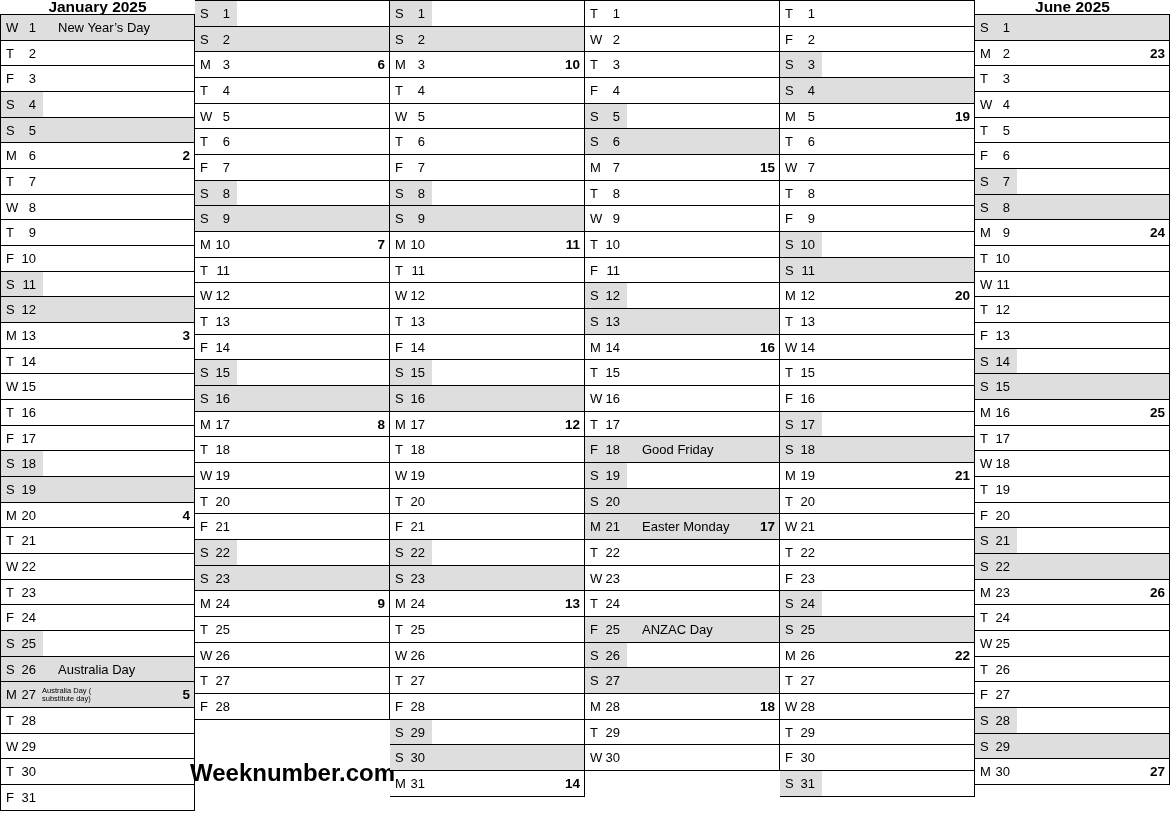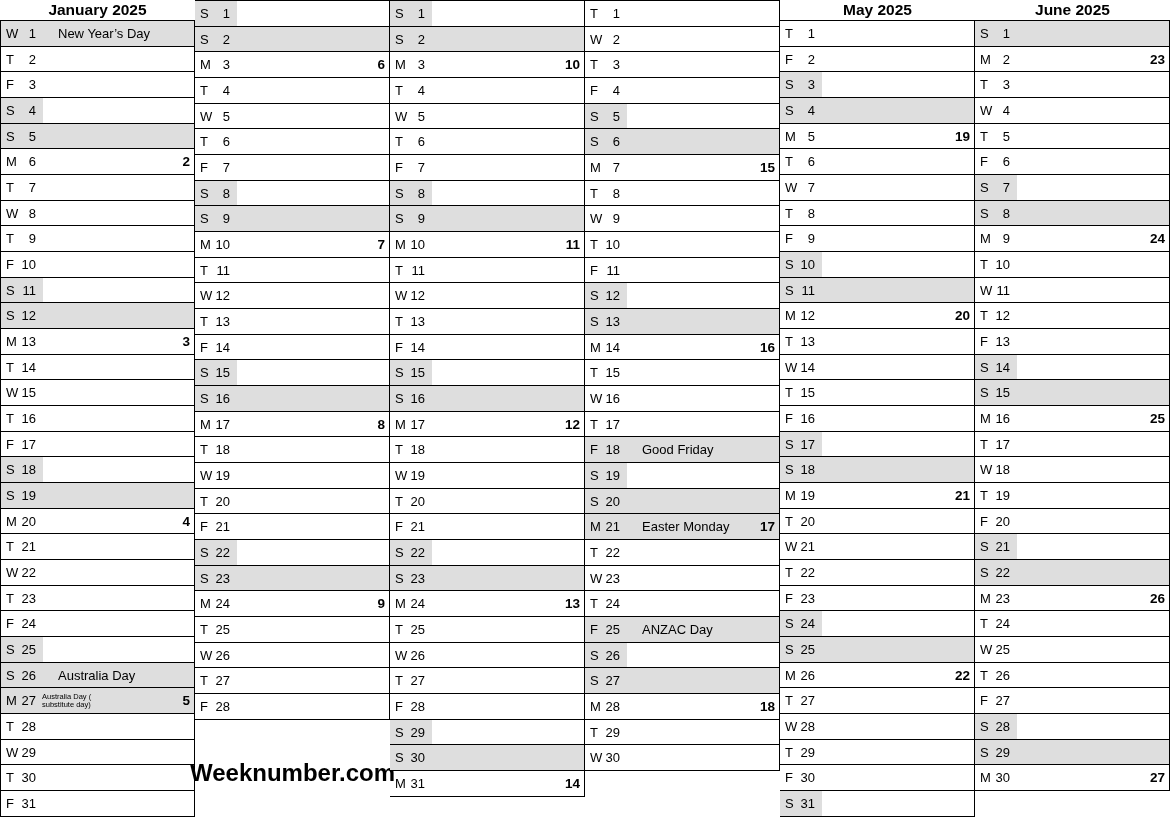--- a/index.html
+++ b/index.html
@@ -14,21 +14,21 @@
     display: flex;
     width: 1170px; height: 827px;
   }
   .month {
     width: 195px;
     box-sizing: border-box;
     display: flex;
     flex-direction: column;
   }
   .month-title {
-    height: 20px;
+    height: 14px;
     display: flex;
     align-items: center;
     justify-content: center;
     font-weight: 700;
     font-size: 15.5px;
   }
   .mtable {
     border: 1px solid #000;
     border-bottom: none;
     box-sizing: border-box;
@@ -841,21 +841,20 @@
         <div class="day">
 
     <span class="dl">W</span>
     <span class="dn">30</span>
 
   </div>
       </div>
     <div class="mfooter"></div>
   </div>
     <div class="month">
-    <div class="month-title">May 2025</div>
     <div class="mtable">
         <div class="day">
 
     <span class="dl">T</span>
     <span class="dn">1</span>
 
   </div>
         <div class="day">
 
     <span class="dl">F</span>

